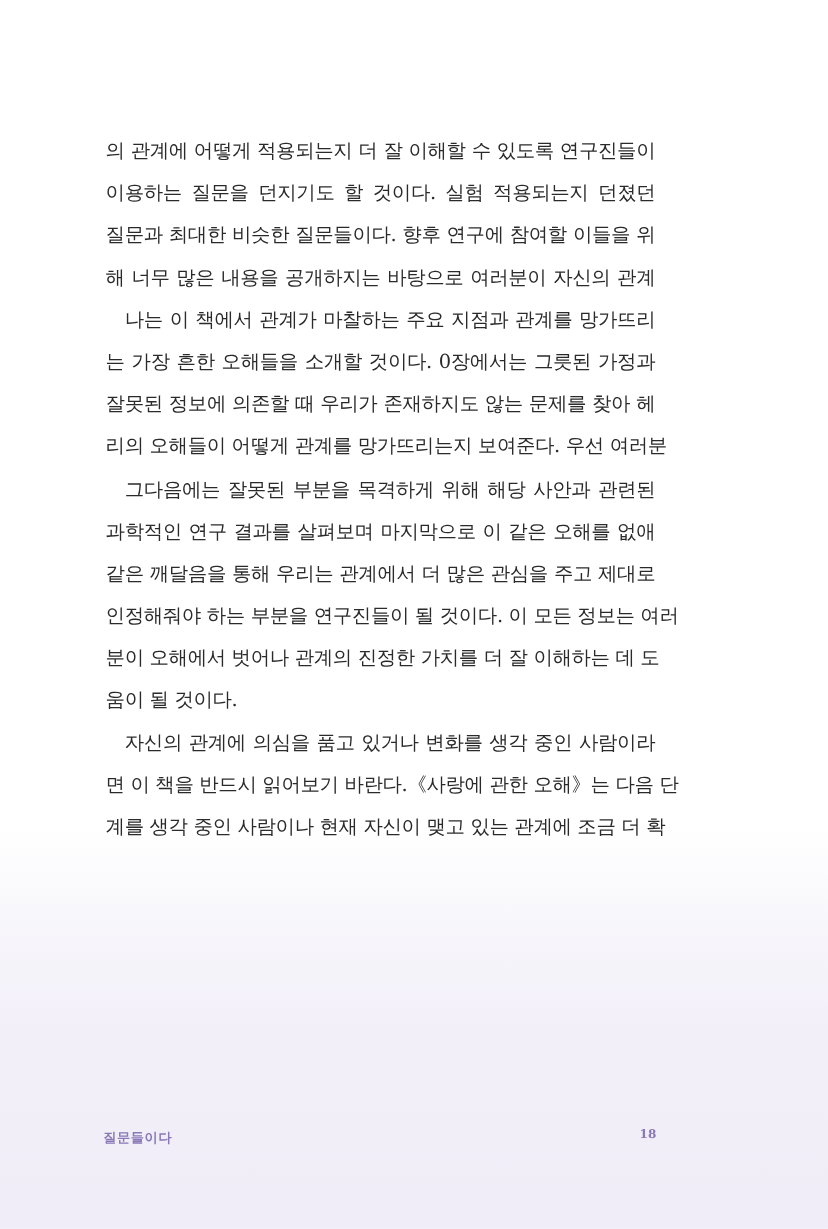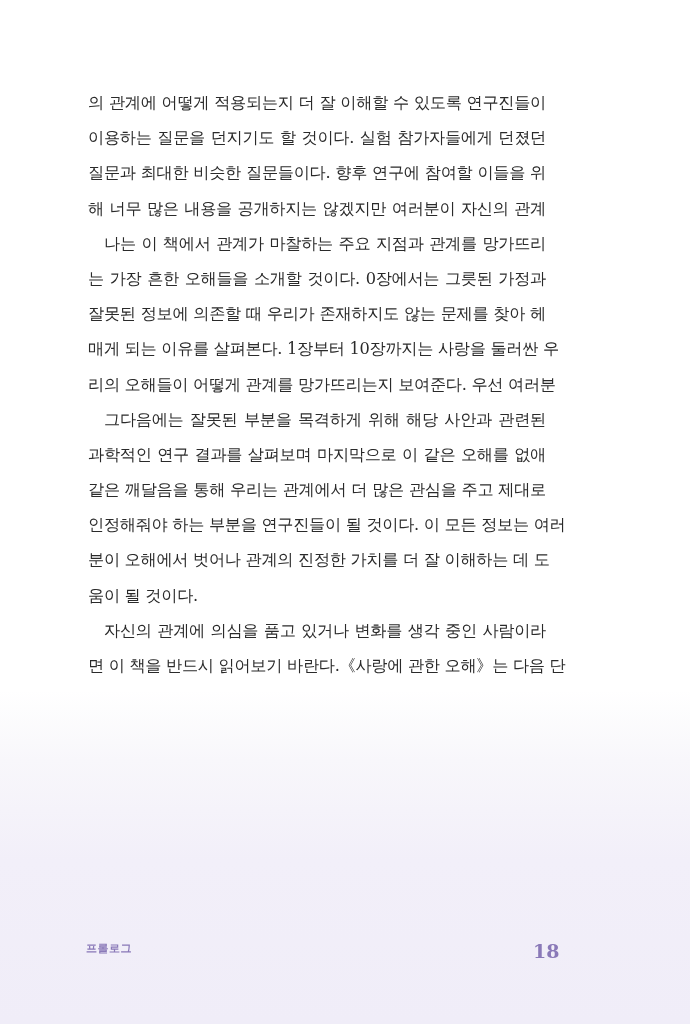--- a/index.html
+++ b/index.html
@@ -49,69 +49,70 @@
       font-size: 11px;
       color: #8a79b8;
       font-family: "DejaVu Sans", "Liberation Sans", sans-serif;
       font-weight: bold;
       letter-spacing: 0.5px;
     }
     .footer-right {
       position: absolute;
       left: 533px;
       top: 940px;
-      font-size: 19px;
+      font-size: 10px;
       color: #8a79b8;
       font-family: "DejaVu Serif", "Liberation Serif", serif;
       font-weight: bold;
       text-align: right;
     }
     
     .line span.txt {
       display: inline-block;
       width: 100%;
       text-align: justify;
       text-align-last: justify;
+      margin-top: 23px;
     }
     .line.last span.txt {
       text-align-last: left;
     }
     .line.indent span.txt {
       width: calc(100%);
     }
   </style>
 </head>
 <body>
 
 <div class="page">
 
   <div>
     <div class="line"><span class="txt">의 관계에 어떻게 적용되는지 더 잘 이해할 수 있도록 연구진들이</span></div>
-    <div class="line"><span class="txt">이용하는 질문을 던지기도 할 것이다. 실험 참가자들에게 던졌던</span></div>
+    <div class="line"><span class="txt">이용하는 질문을 던지기도 할 것이다. 실험 적용되는지 던졌던</span></div>
     <div class="line"><span class="txt">질문과 최대한 비슷한 질문들이다. 향후 연구에 참여할 이들을 위</span></div>
-    <div class="line"><span class="txt">해 너무 많은 내용을 공개하지는 않겠지만 여러분이 자신의 관계</span></div>
+    <div class="line"><span class="txt">해 너무 많은 내용을 공개하지는 바탕으로 여러분이 자신의 관계</span></div>
   </div>
 
   <div>
     <div class="line indent"><span class="txt">나는 이 책에서 관계가 마찰하는 주요 지점과 관계를 망가뜨리</span></div>
     <div class="line"><span class="txt">는 가장 흔한 오해들을 소개할 것이다. 0장에서는 그릇된 가정과</span></div>
     <div class="line"><span class="txt">잘못된 정보에 의존할 때 우리가 존재하지도 않는 문제를 찾아 헤</span></div>
-    <div class="line"><span class="txt">매게 되는 이유를 살펴본다. 1장부터 10장까지는 사랑을 둘러싼 우</span></div>
     <div class="line"><span class="txt">리의 오해들이 어떻게 관계를 망가뜨리는지 보여준다. 우선 여러분</span></div>
   </div>
 
   <div>
     <div class="line indent"><span class="txt">그다음에는 잘못된 부분을 목격하게 위해 해당 사안과 관련된</span></div>
     <div class="line"><span class="txt">과학적인 연구 결과를 살펴보며 마지막으로 이 같은 오해를 없애</span></div>
     <div class="line"><span class="txt">같은 깨달음을 통해 우리는 관계에서 더 많은 관심을 주고 제대로</span></div>
     <div class="line"><span class="txt">인정해줘야 하는 부분을 연구진들이 될 것이다. 이 모든 정보는 여러</span></div>
     <div class="line"><span class="txt">분이 오해에서 벗어나 관계의 진정한 가치를 더 잘 이해하는 데 도</span></div>
     <div class="line last"><span class="txt">움이 될 것이다.</span></div>
   </div>
 
   <div>
     <div class="line indent"><span class="txt">자신의 관계에 의심을 품고 있거나 변화를 생각 중인 사람이라</span></div>
     <div class="line"><span class="txt">면 이 책을 반드시 읽어보기 바란다.《사랑에 관한 오해》는 다음 단</span></div>
+    <div class="line"><span class="txt">계를 생각 중인 사람이나 현재 자신이 맺고 있는 관계에 조금 더 확</span></div>
   </div>
 </div>
 
-<div class="footer-left">프롤로그</div>
+<div class="footer-left">질문들이다</div>
 <div class="footer-right">18</div>
 
 </body></html>

